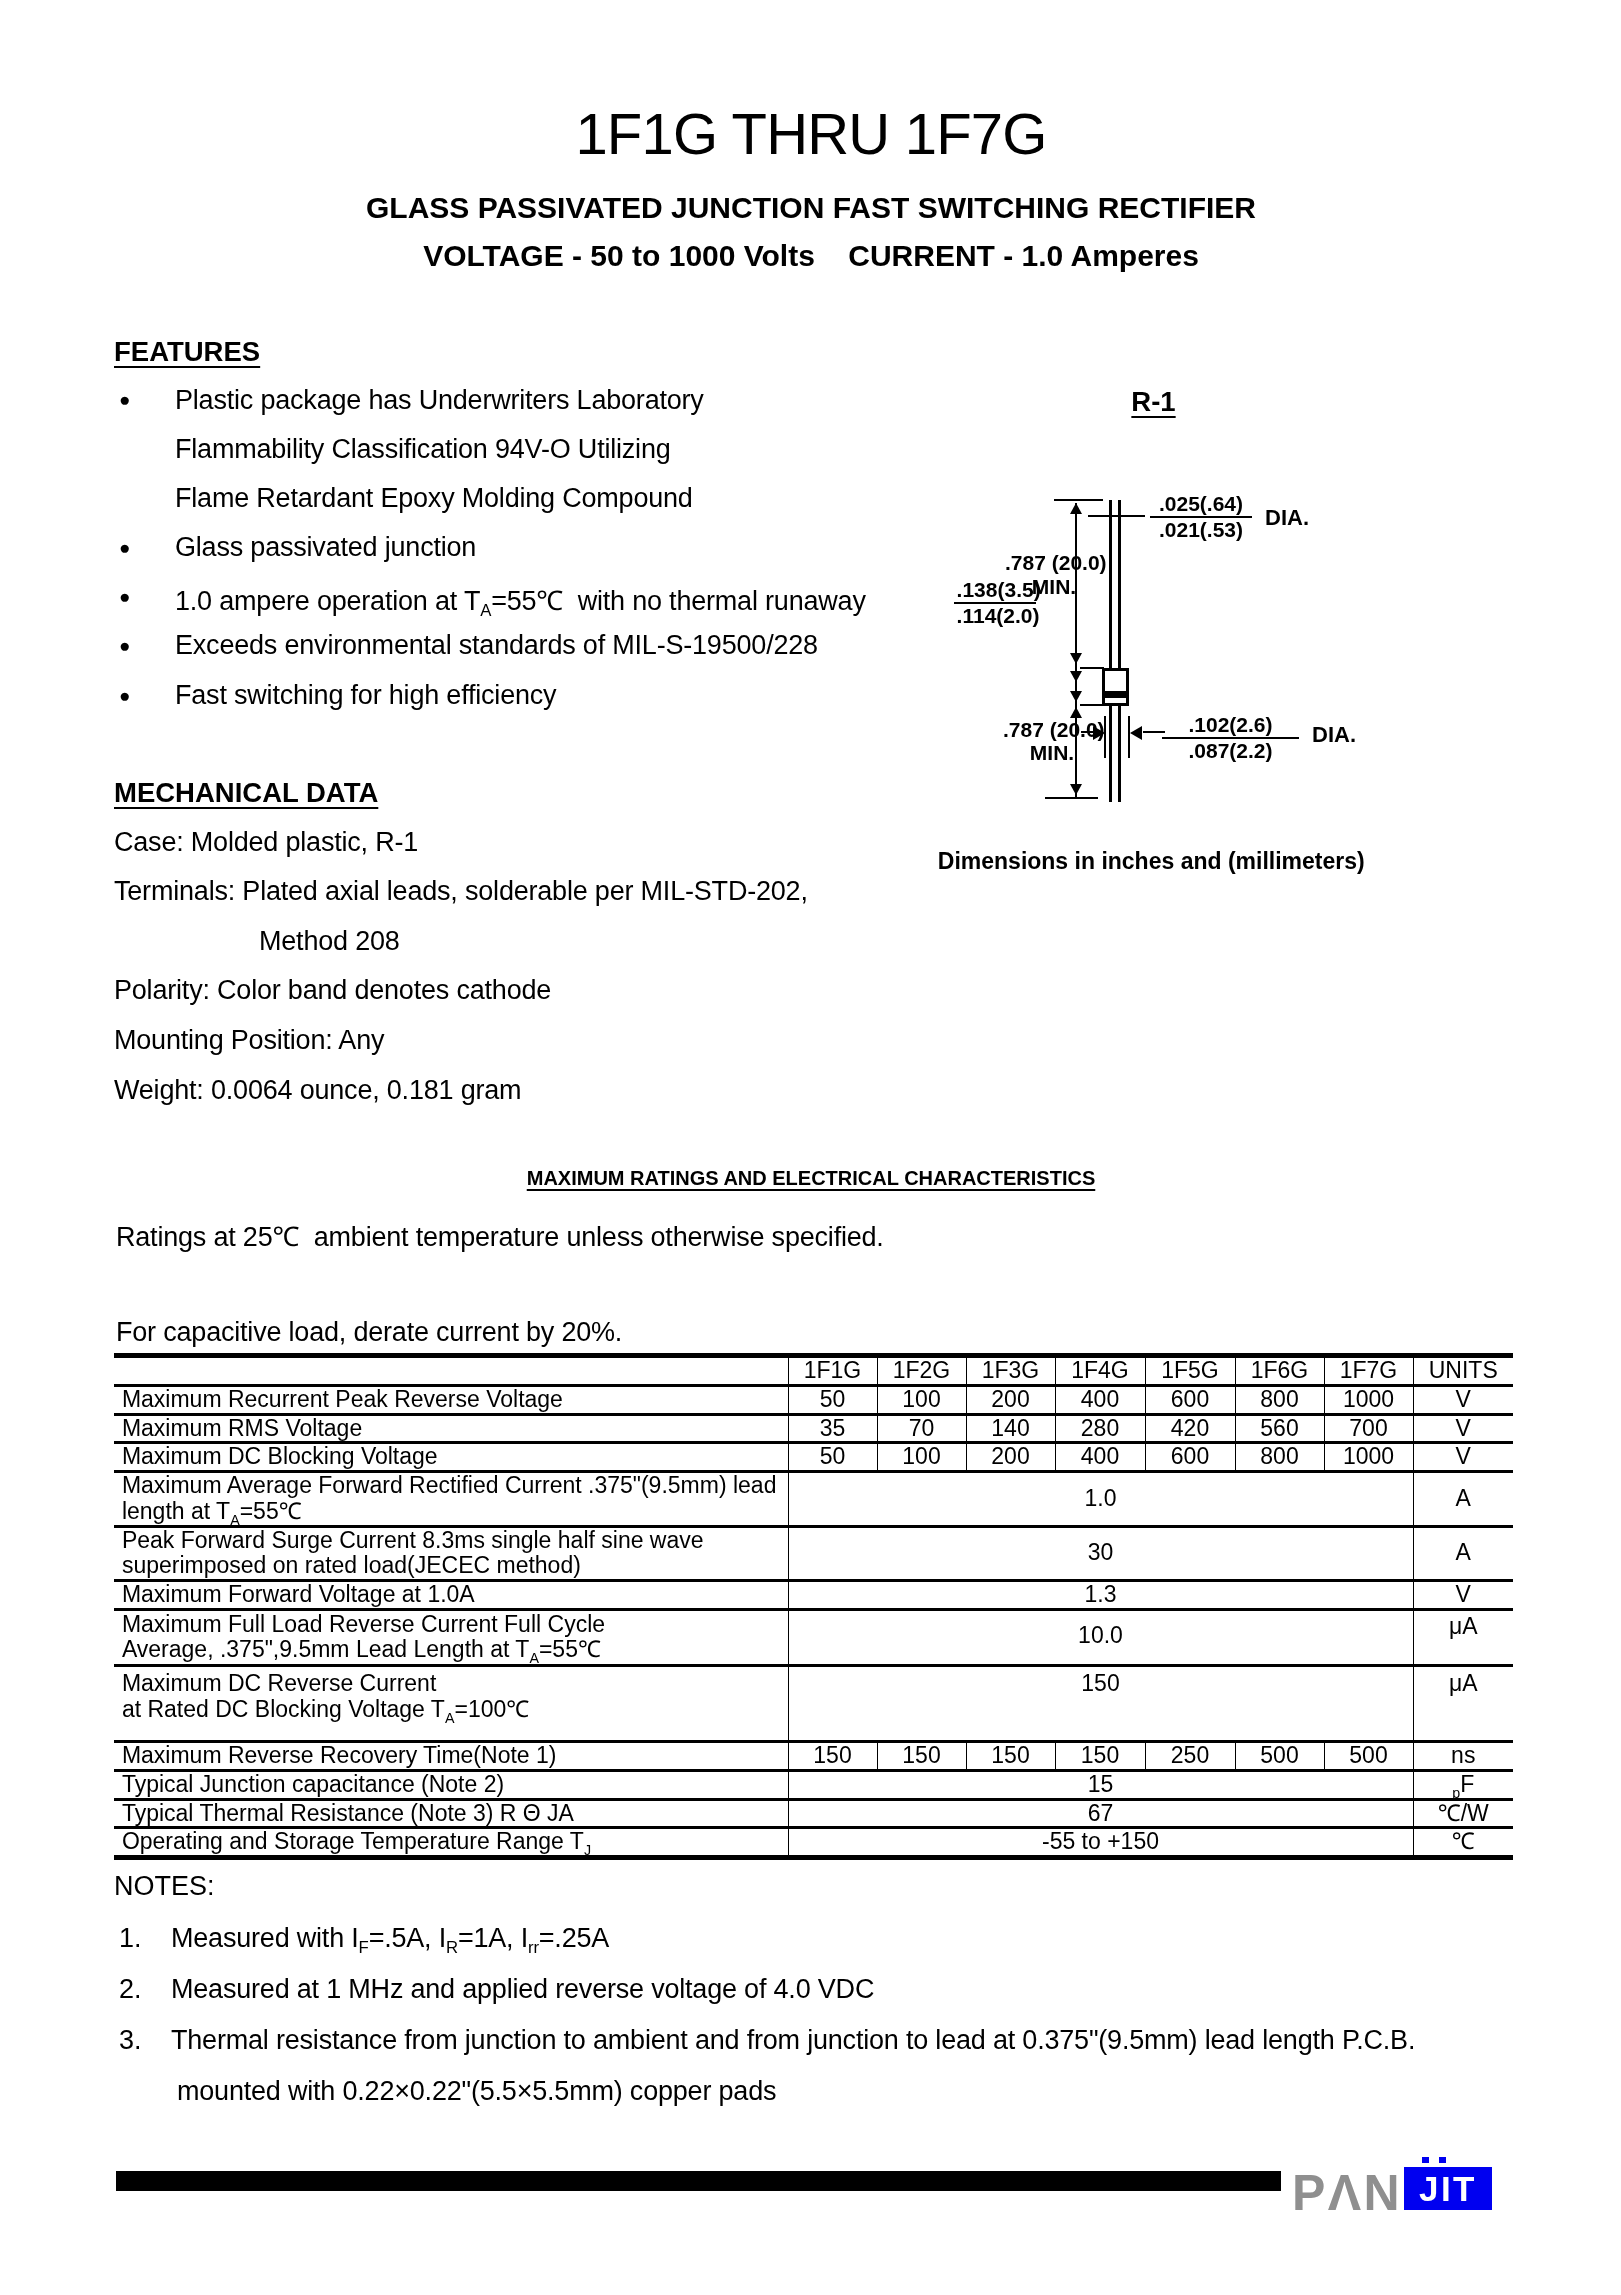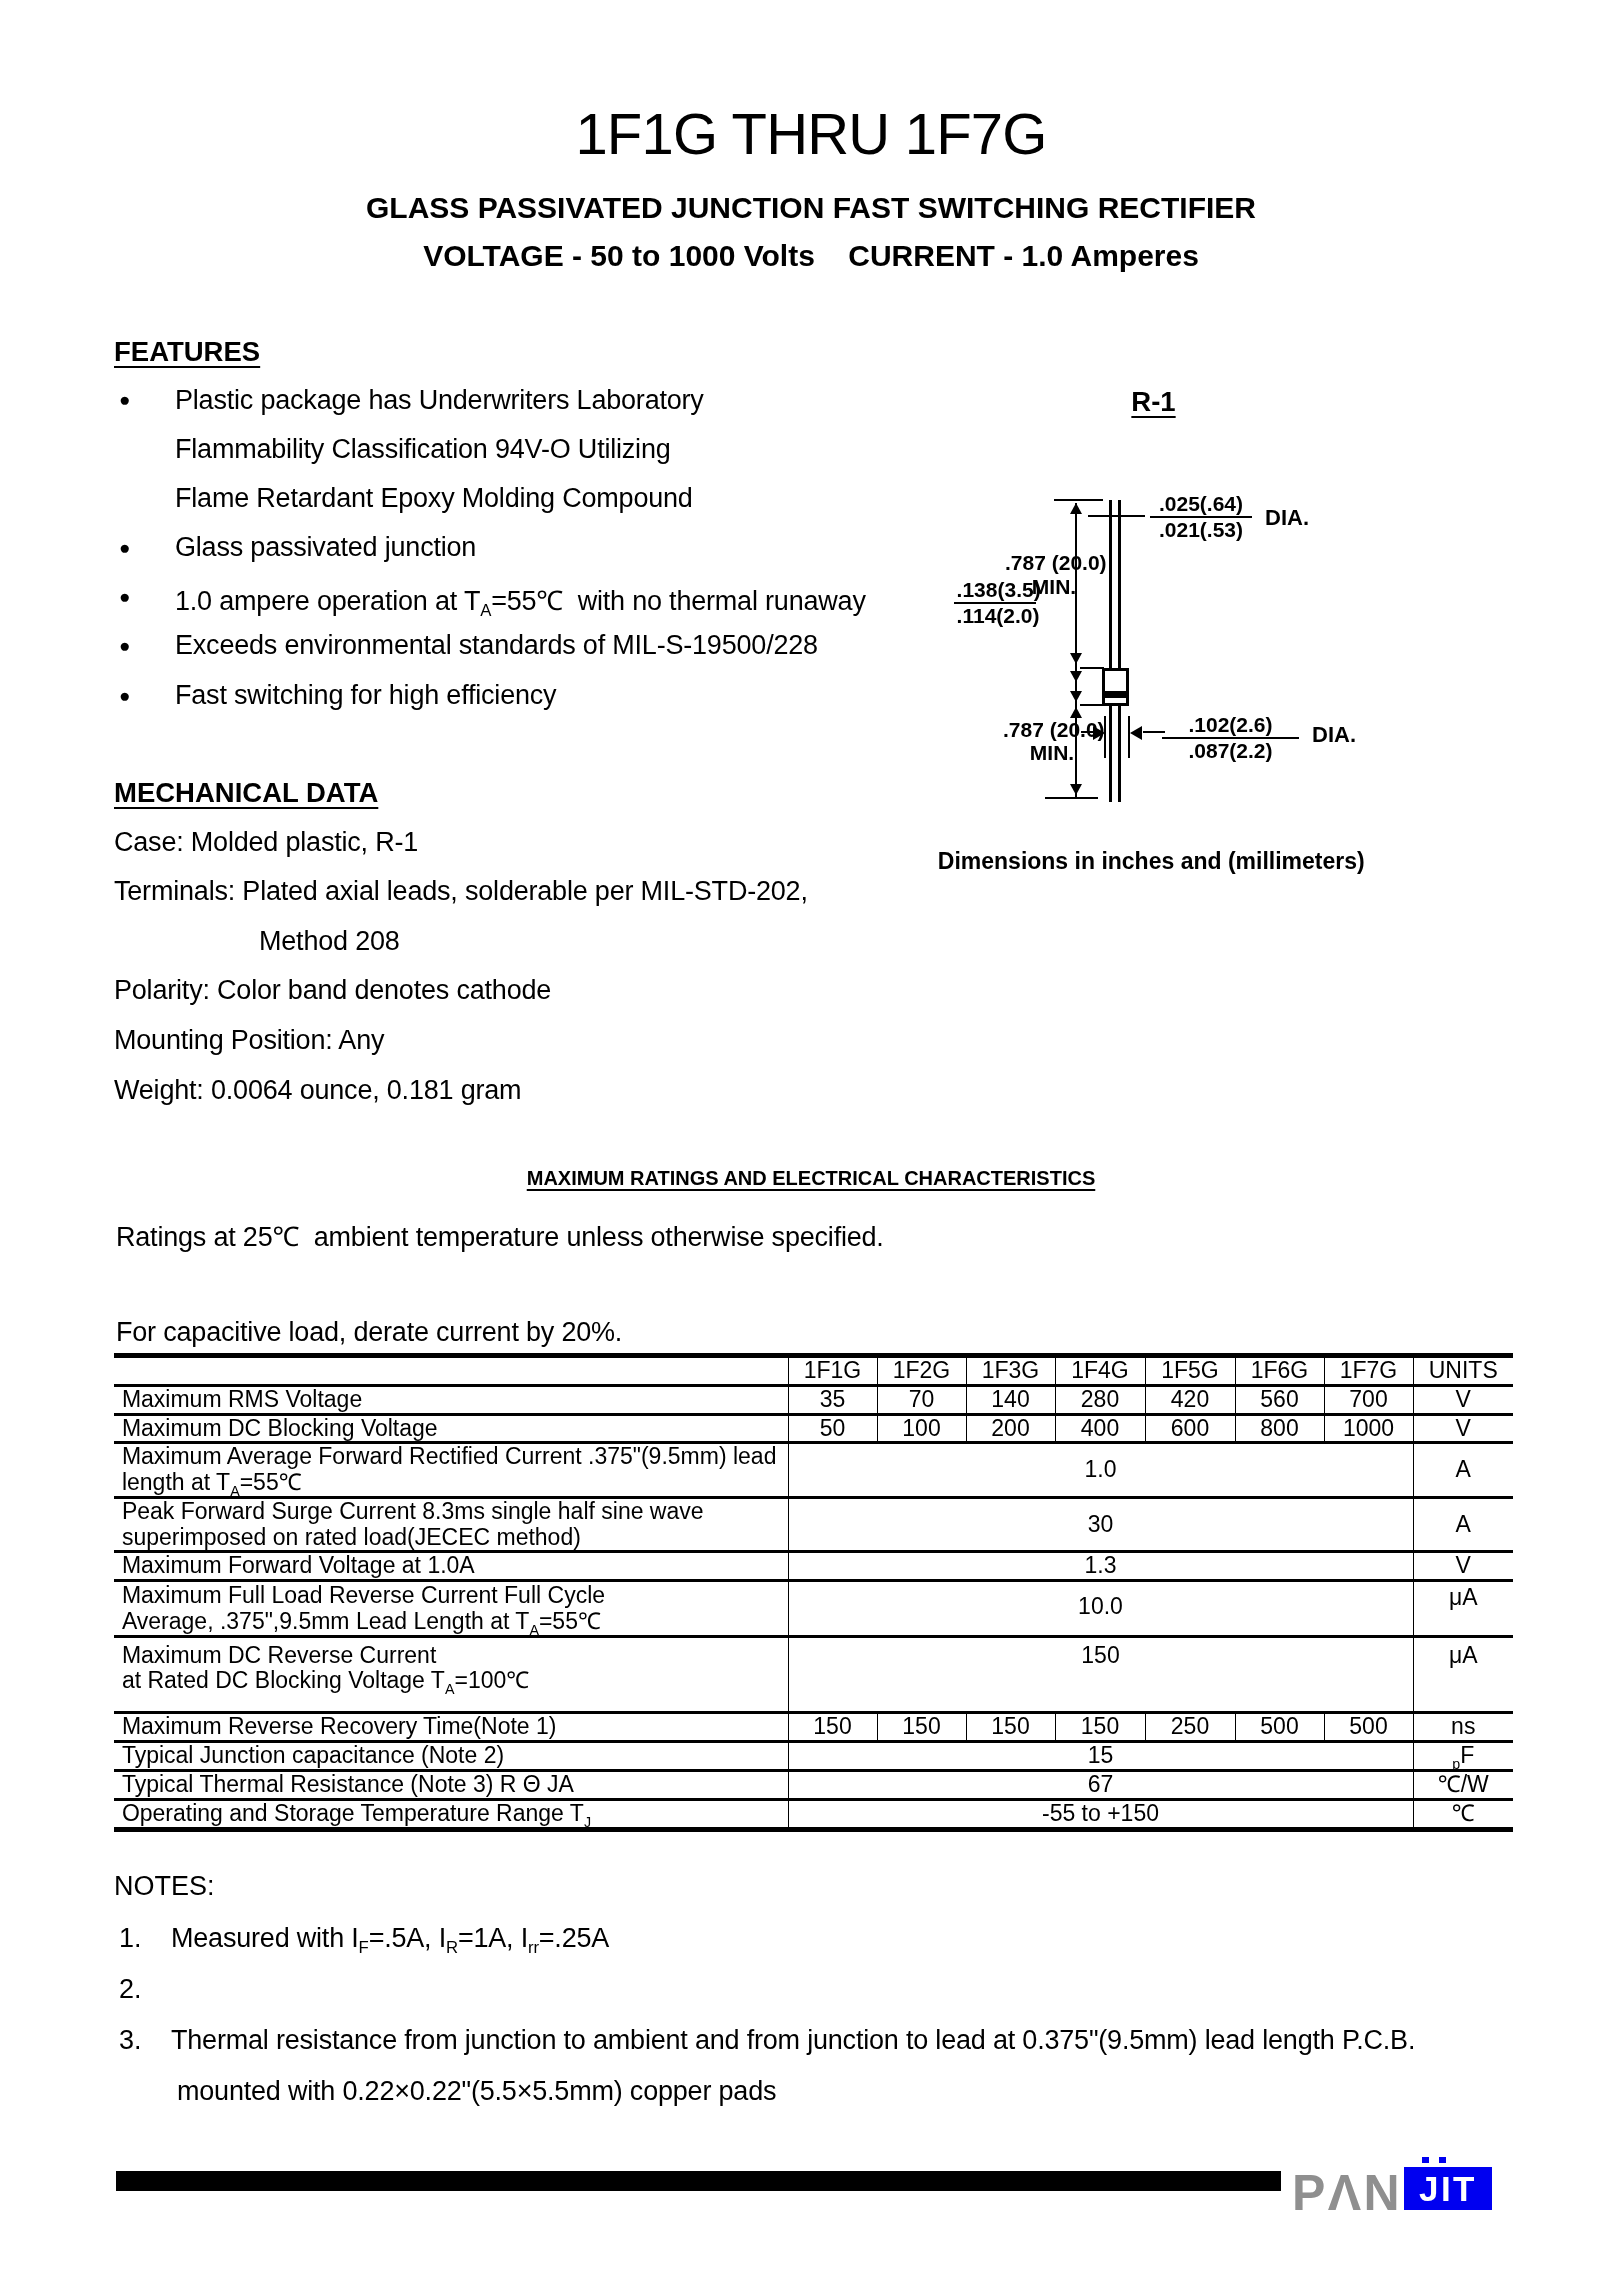--- a/index.html
+++ b/index.html
@@ -164,20 +164,31 @@
       <td class="first">1F1G</td>
       <td>1F2G</td>
       <td>1F3G</td>
       <td>1F4G</td>
       <td>1F5G</td>
       <td>1F6G</td>
       <td>1F7G</td>
       <td class="last">UNITS</td>
     </tr>
     <tr style="height:27.5px">
+      <td class="desc">Maximum Recurrent Peak Reverse Voltage</td>
+      <td class="first">50</td>
+      <td>100</td>
+      <td>200</td>
+      <td>400</td>
+      <td>600</td>
+      <td>800</td>
+      <td>1000</td>
+      <td class="last">V</td>
+    </tr>
+    <tr style="height:27.5px">
       <td class="desc">Maximum RMS Voltage</td>
       <td class="first">35</td>
       <td>70</td>
       <td>140</td>
       <td>280</td>
       <td>420</td>
       <td>560</td>
       <td>700</td>
       <td class="last">V</td>
     </tr>
@@ -247,20 +258,21 @@
       <td class="first" colspan="7">-55 to +150</td>
       <td class="last">℃</td>
     </tr>
   </tbody>
     </table>
 
   <div class="abs note-num" style="left:114px;top:1871px;">NOTES:</div>
   <div class="abs note-num" style="left:119px;top:1923px;">1.</div>
   <div class="abs body-text" style="left:171px;top:1923px;">Measured with I<sub>F</sub>=.5A, I<sub>R</sub>=1A, I<sub>rr</sub>=.25A</div>
   <div class="abs note-num" style="left:119px;top:1974px;">2.</div>
+  <div class="abs body-text" style="left:171px;top:1974px;">Measured at 1 MHz and applied reverse voltage of 4.0 VDC</div>
   <div class="abs note-num" style="left:119px;top:2025px;">3.</div>
   <div class="abs body-text" style="left:171px;top:2025px;">Thermal resistance from junction to ambient and from junction to lead at 0.375"(9.5mm) lead length P.C.B.</div>
   <div class="abs body-text" style="left:177px;top:2076px;">mounted with 0.22×0.22"(5.5×5.5mm) copper pads</div>
 
   <div class="abs footer-bar"></div>
   <div class="abs logo-gray">PΛN</div>
   <div class="abs logo-box">
     <span>JIT</span>
   </div>
   <div class="abs logo-dot" style="left:1422px;top:2157px;"></div>

